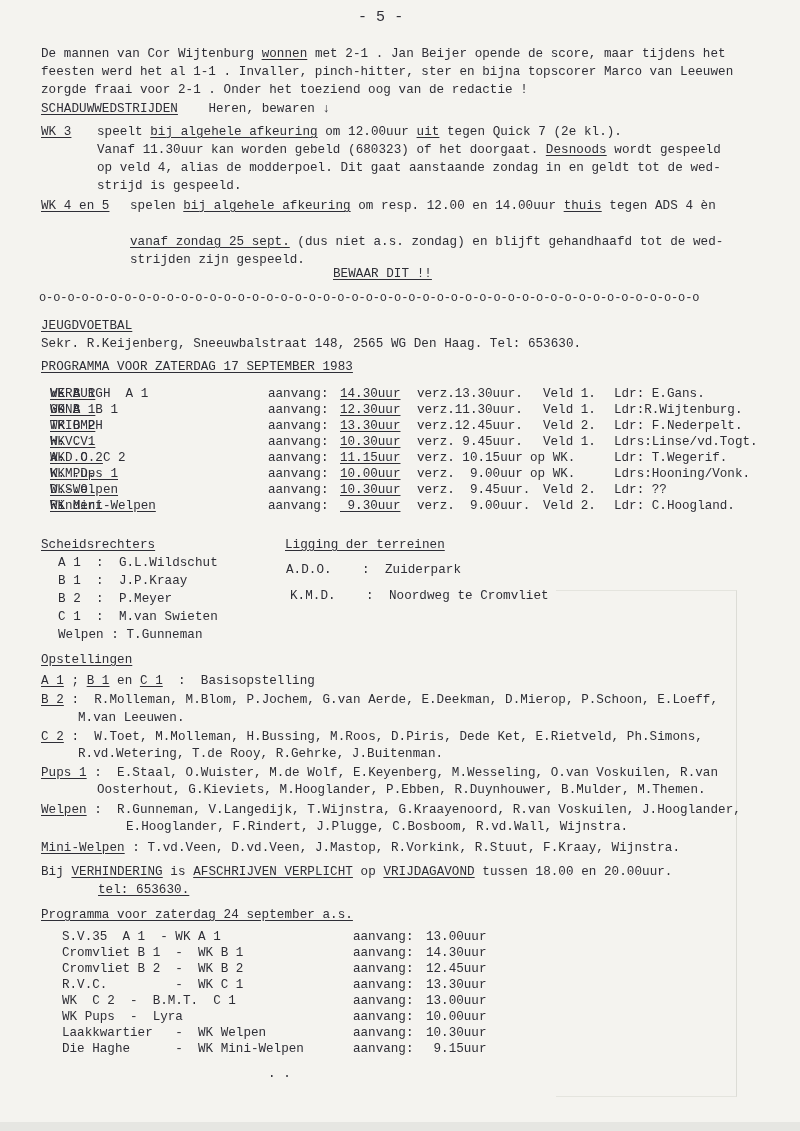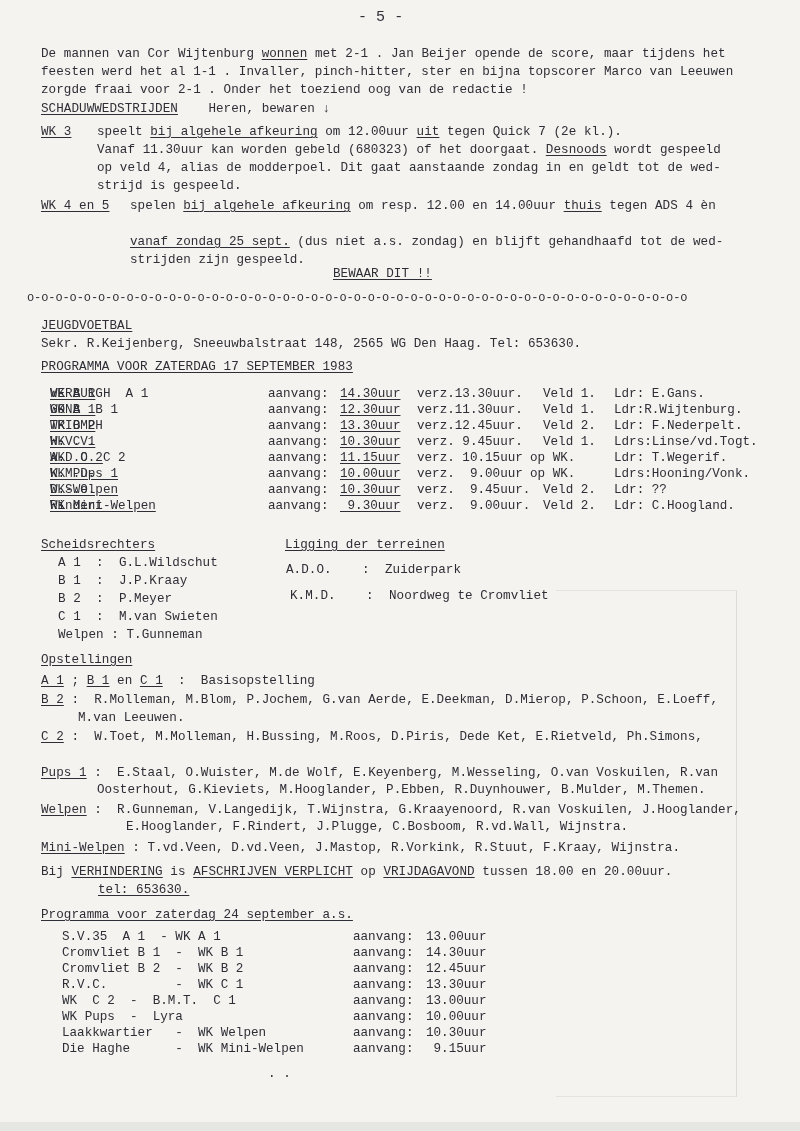--- a/index.html
+++ b/index.html
@@ -42,21 +42,21 @@
   <div class="line" style="left:97px;top:160px;">op veld 4, alias de modderpoel. Dit gaat aanstaande zondag in en geldt tot de wed-</div>
   <div class="line" style="left:97px;top:178px;">strijd is gespeeld.</div>
 
   <div class="line u" style="left:41px;top:198px;">WK 4 en 5</div>
   <div class="line" style="left:130px;top:198px;"><span>spelen </span><span class="u">bij algehele afkeuring</span><span> om resp. 12.00 en 14.00uur </span><span class="u">thuis</span><span> tegen ADS 4 èn</span></div>
   <div class="line" style="left:130px;top:234px;"><span class="u">vanaf zondag 25 sept.</span><span> (dus niet a.s. zondag) en blijft gehandhaafd tot de wed-</span></div>
   <div class="line" style="left:130px;top:252px;">strijden zijn gespeeld.</div>
 
   <div class="line u" style="left:333px;top:266px;">BEWAAR DIT !!</div>
 
-  <div class="line" style="left:27px;top:290px;font-size:12px;letter-spacing:-0.1px;">o-o-o-o-o-o-o-o-o-o-o-o-o-o-o-o-o-o-o-o-o-o-o-o-o-o-o-o-o-o-o-o-o-o-o-o-o-o-o-o-o-o-o-o-o-o-o</div>
+  <div class="line" style="left:39px;top:290px;font-size:12px;letter-spacing:-0.1px;">o-o-o-o-o-o-o-o-o-o-o-o-o-o-o-o-o-o-o-o-o-o-o-o-o-o-o-o-o-o-o-o-o-o-o-o-o-o-o-o-o-o-o-o-o-o-o</div>
 
   <div class="line u" style="left:41px;top:318px;">JEUGDVOETBAL</div>
   <div class="line" style="left:41px;top:336px;">Sekr. R.Keijenberg, Sneeuwbalstraat 148, 2565 WG Den Haag. Tel: 653630.</div>
   <div class="line u" style="left:41px;top:359px;">PROGRAMMA VOOR ZATERDAG 17 SEPTEMBER 1983</div>
 
   <div style="position:absolute;left:0;top:0;">
     <div class="row" style="top:386px;">
       <span style="left:50px;"><span class="u">WK A 1</span><span> - </span><span>VERBURGH  A 1</span></span>
       <span style="left:268px;">aanvang:</span>
       <span style="left:340px;" class="u">14.30uur</span>
@@ -133,20 +133,21 @@
   <div class="line" style="left:286px;top:562px;"><span>A.D.O.</span>    :  <span>Zuiderpark</span></div>
   <div class="line" style="left:290px;top:588px;"><span>K.M.D.</span>    :  <span>Noordweg te Cromvliet</span></div>
 
   <div class="line u" style="left:41px;top:652px;">Opstellingen</div>
   <div class="line" style="left:41px;top:673px;"><span class="u">A 1</span><span> ; </span><span class="u">B 1</span><span> en </span><span class="u">C 1</span><span>  :  Basisopstelling</span></div>
 
   <div class="line" style="left:41px;top:692px;"><span class="u">B 2</span> :  <span>R.Molleman, M.Blom, P.Jochem, G.van Aerde, E.Deekman, D.Mierop, P.Schoon, E.Loeff,</span></div>
   <div class="line" style="left:78px;top:710px;">M.van Leeuwen.</div>
 
   <div class="line" style="left:41px;top:729px;"><span class="u">C 2</span> :  <span>W.Toet, M.Molleman, H.Bussing, M.Roos, D.Piris, Dede Ket, E.Rietveld, Ph.Simons,</span></div>
+  <div class="line" style="left:78px;top:746px;">R.vd.Wetering, T.de Rooy, R.Gehrke, J.Buitenman.</div>
 
   <div class="line" style="left:41px;top:765px;"><span class="u">Pups 1</span> :  <span>E.Staal, O.Wuister, M.de Wolf, E.Keyenberg, M.Wesseling, O.van Voskuilen, R.van</span></div>
   <div class="line" style="left:97px;top:782px;">Oosterhout, G.Kieviets, M.Hooglander, P.Ebben, R.Duynhouwer, B.Mulder, M.Themen.</div>
 
   <div class="line" style="left:41px;top:802px;"><span class="u">Welpen</span> :  <span>R.Gunneman, V.Langedijk, T.Wijnstra, G.Kraayenoord, R.van Voskuilen, J.Hooglander,</span></div>
   <div class="line" style="left:86px;top:819px;margin-left:40px;">E.Hooglander, F.Rindert, J.Plugge, C.Bosboom, R.vd.Wall, Wijnstra.</div>
 
   <div class="line" style="left:41px;top:840px;"><span class="u">Mini-Welpen</span> : <span>T.vd.Veen, D.vd.Veen, J.Mastop, R.Vorkink, R.Stuut, F.Kraay, Wijnstra.</span></div>
 
   <div class="line" style="left:41px;top:864px;"><span>Bij </span><span class="u">VERHINDERING</span><span> is </span><span class="u">AFSCHRIJVEN VERPLICHT</span><span> op </span><span class="u">VRIJDAGAVOND</span><span> tussen 18.00 en 20.00uur.</span></div>

